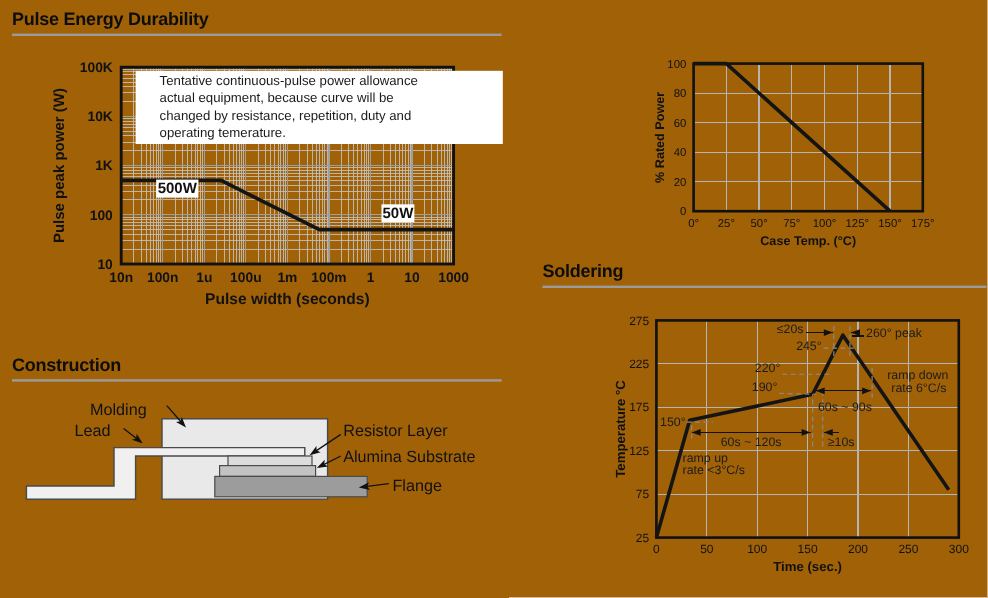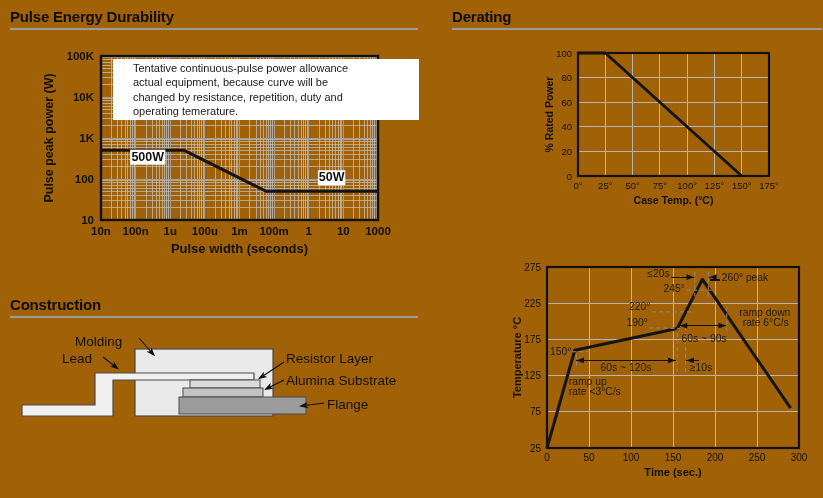--- a/index.html
+++ b/index.html
@@ -22,26 +22,26 @@
 </style>
 </head>
 <body>
 
 <div class="page">
 
   <div class="sec-header" style="left:10px;top:8px;width:408px;">
     <div class="sec-title">Pulse Energy Durability</div>
     <div class="sec-rule"></div>
   </div>
-  <div class="sec-header" style="left:452px;top:8px;width:370px;">
-    <div class="sec-title">Derating</div>
+  <div class="sec-header" style="left:10px;top:276px;width:408px;margin-top:20px;">
+    <div class="sec-title">Construction</div>
     <div class="sec-rule"></div>
   </div>
-  <div class="sec-header" style="left:10px;top:276px;width:408px;margin-top:20px;">
-    <div class="sec-title">Construction</div>
+  <div class="sec-header" style="left:452px;top:218px;width:370px;">
+    <div class="sec-title">Soldering</div>
     <div class="sec-rule"></div>
   </div>
 
   <svg id="chart-pulse" width="418" height="228" style="left:8px;top:40px;">
       <g>
         <line x1="103.42316359986535" y1="16" x2="103.42316359986535" y2="180" stroke="#c3c3c3" stroke-width="0.7" shape-rendering="crispEdges"></line>
         <line x1="109.5203234446683" y1="16" x2="109.5203234446683" y2="180" stroke="#c3c3c3" stroke-width="0.7" shape-rendering="crispEdges"></line>
         <line x1="113.8463271997307" y1="16" x2="113.8463271997307" y2="180" stroke="#c3c3c3" stroke-width="0.7" shape-rendering="crispEdges"></line>
         <line x1="117.20183640013465" y1="16" x2="117.20183640013465" y2="180" stroke="#c3c3c3" stroke-width="0.7" shape-rendering="crispEdges"></line>
         <line x1="119.94348704453367" y1="16" x2="119.94348704453367" y2="180" stroke="#c3c3c3" stroke-width="0.7" shape-rendering="crispEdges"></line>

